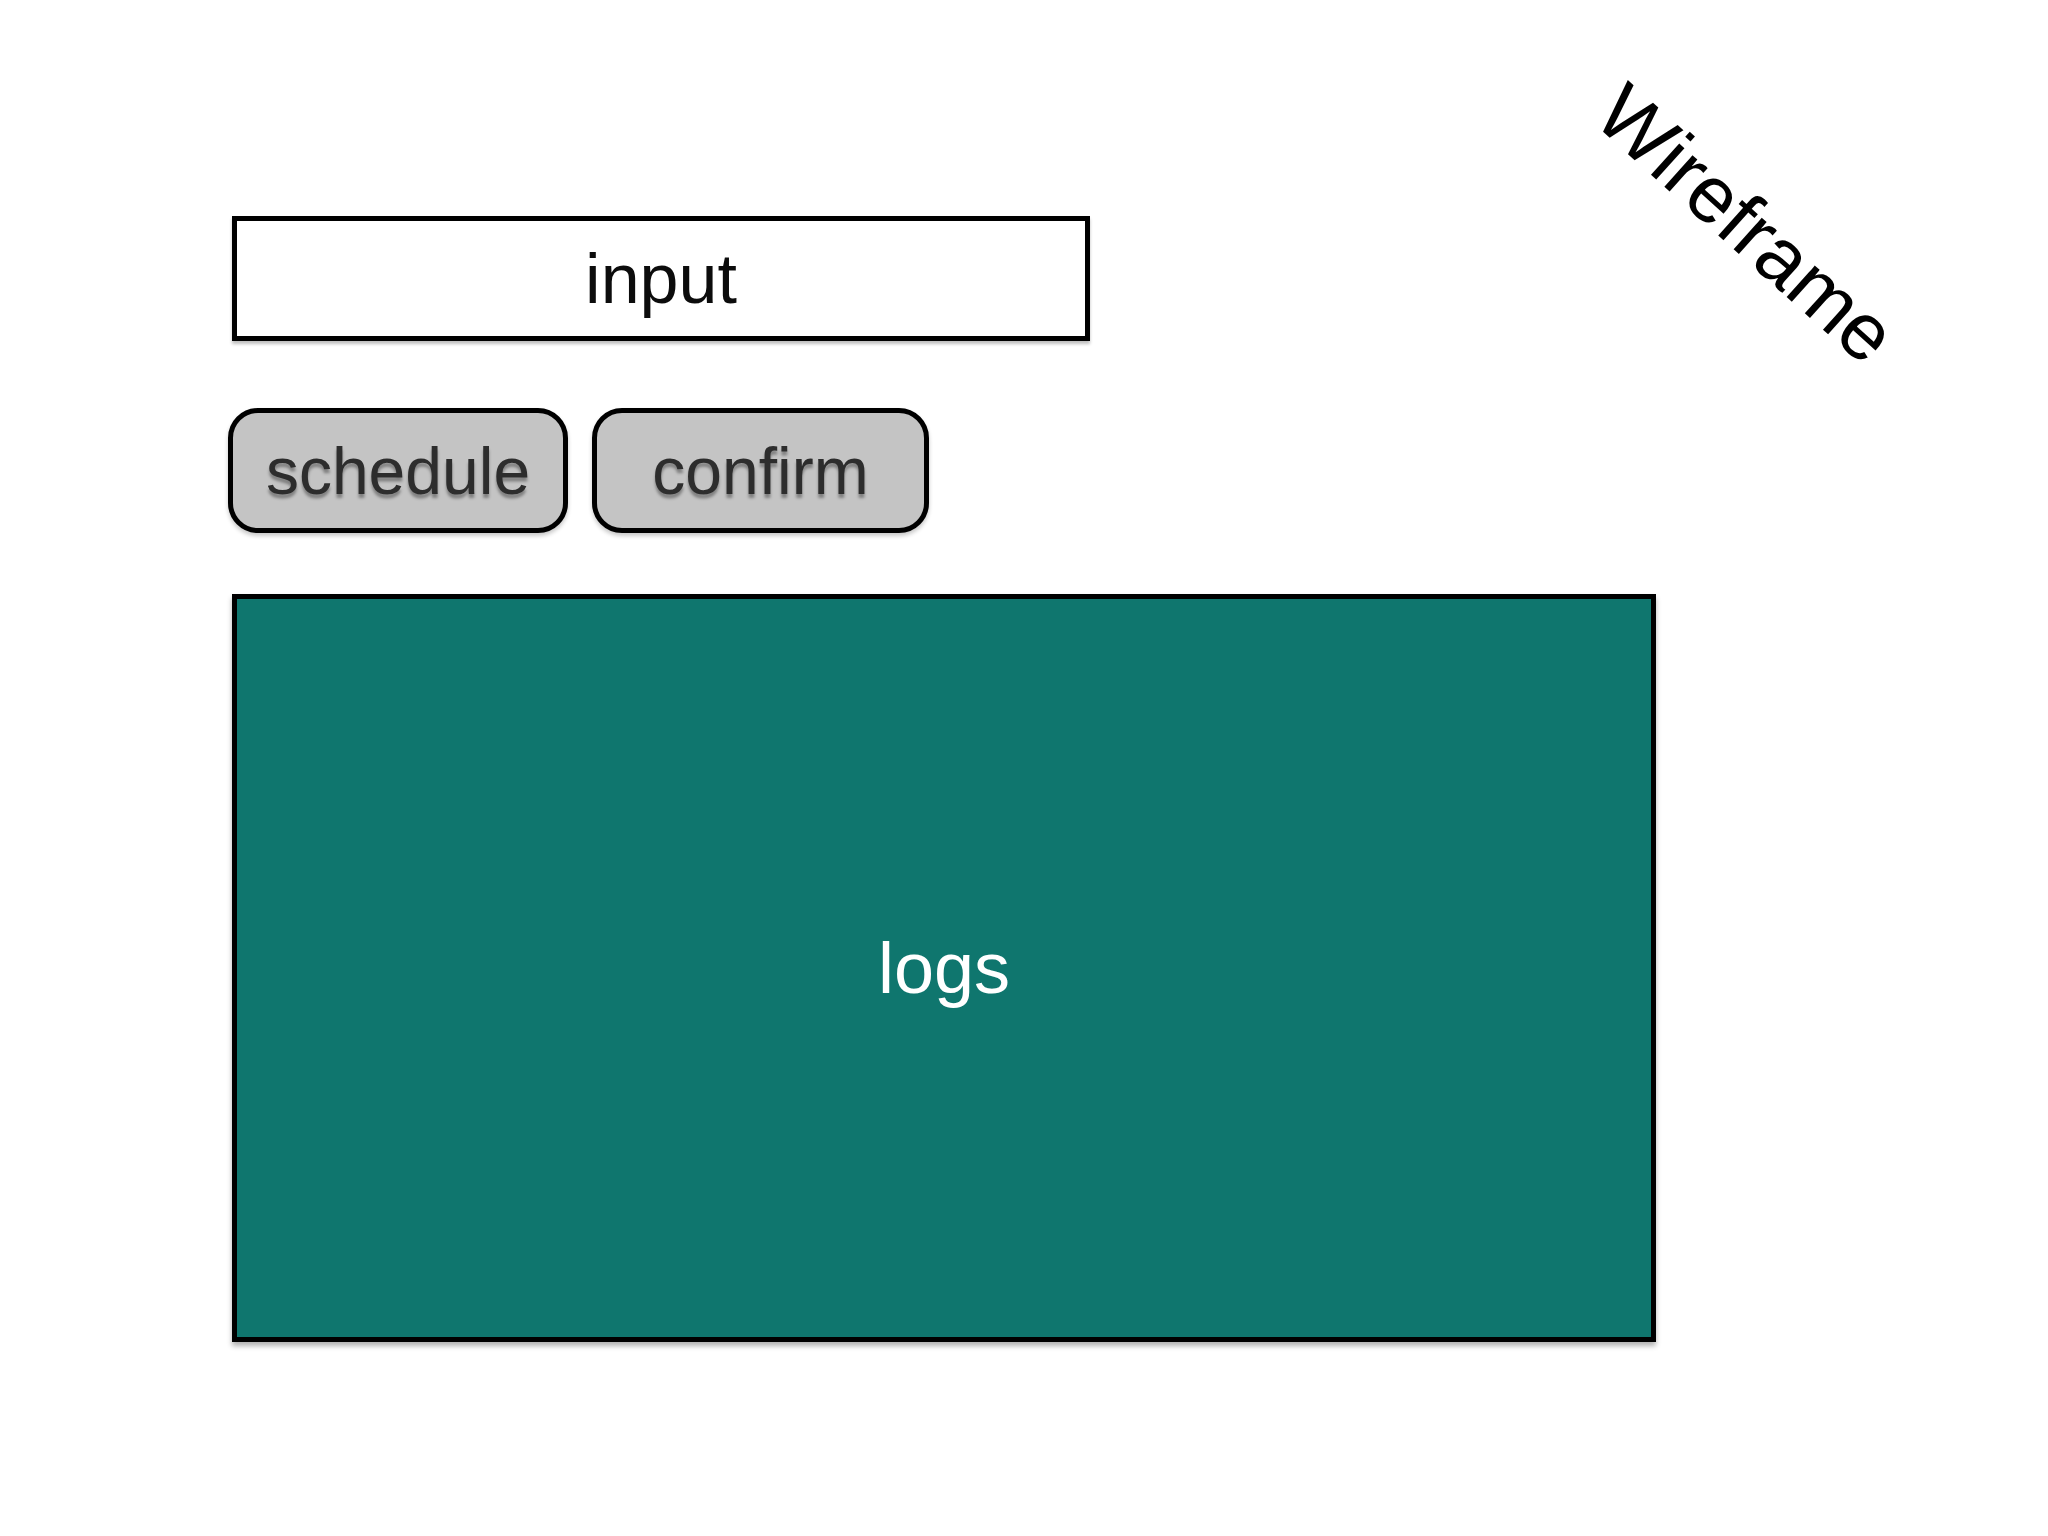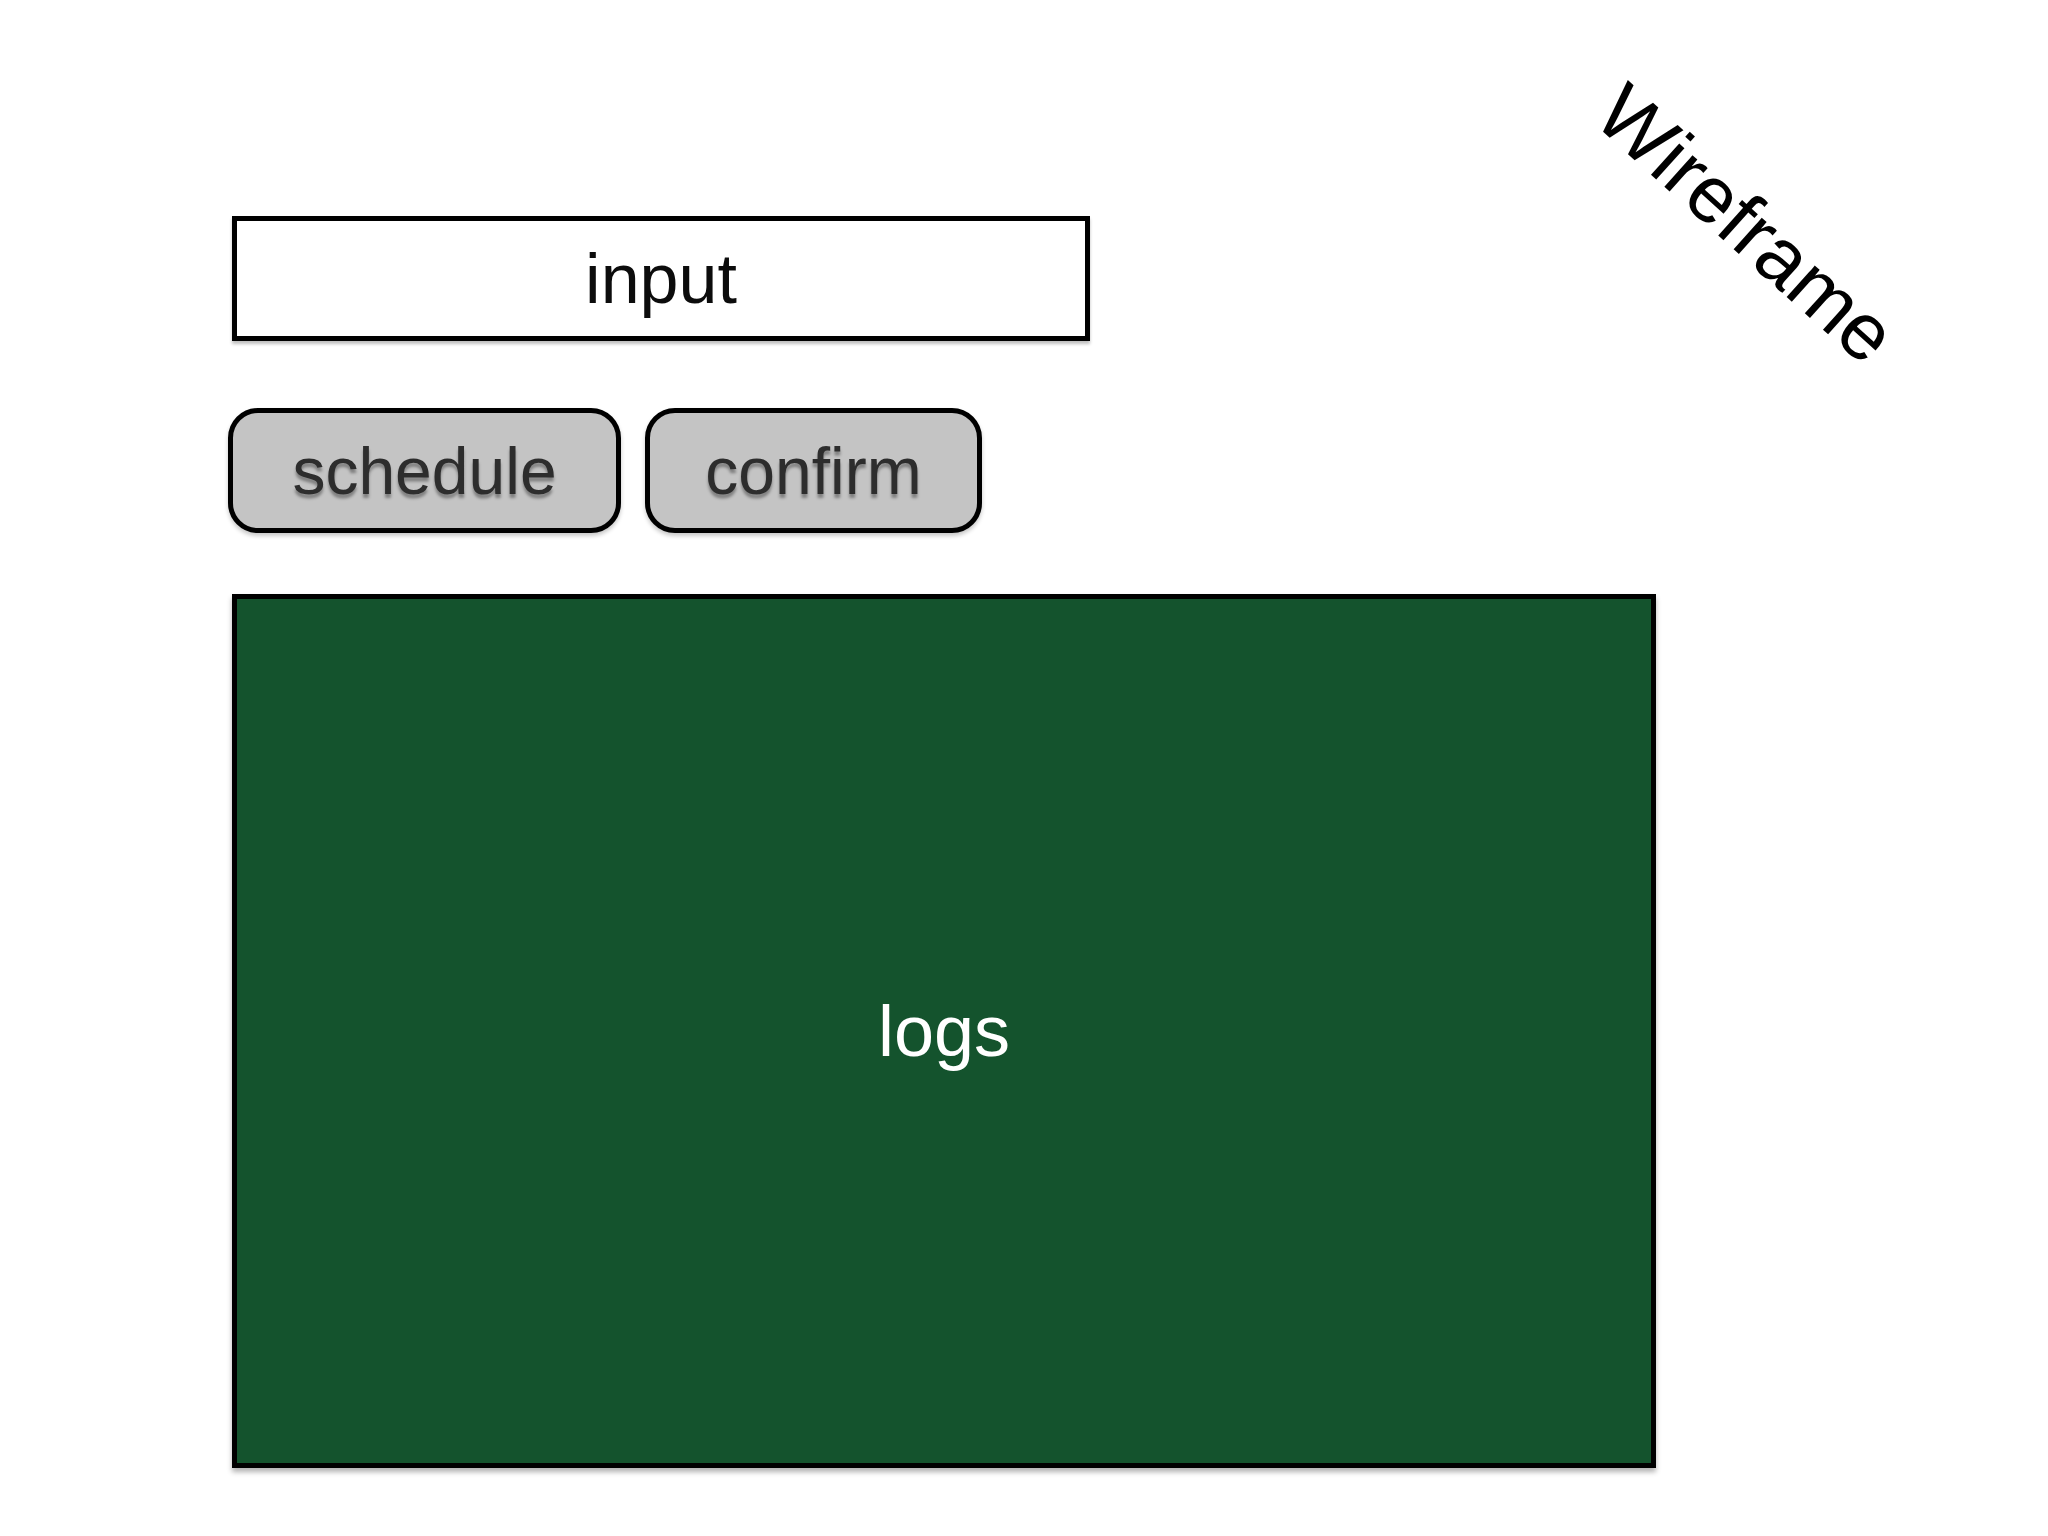--- a/index.html
+++ b/index.html
@@ -59,31 +59,31 @@
     font-family: inherit;
     font-size: 66px;
     display: flex;
     align-items: center;
     justify-content: center;
     text-shadow: 0 4px 3px rgba(0,0,0,0.35);
     box-shadow: 0 3px 4px rgba(0,0,0,0.22);
     padding: 0;
     cursor: pointer;
   }
-  .btn-schedule { width: 393px; }
+  .btn-schedule { width: 340px; }
   .btn-confirm  { width: 336px; }
   .btn-cancel   { width: 337px; }
   .logs-panel {
     position: absolute;
     left: 232px;
     top: 594px;
     width: 1424px;
-    height: 874px;
+    height: 748px;
     box-sizing: border-box;
-    background: #14532d;
+    background: #0f766e;
     border: 5px solid #000000;
     box-shadow: 0 4px 5px rgba(0,0,0,0.3);
     display: flex;
     align-items: center;
     justify-content: center;
   }
   .logs-label {
     color: #ffffff;
     font-size: 72px;
   }

